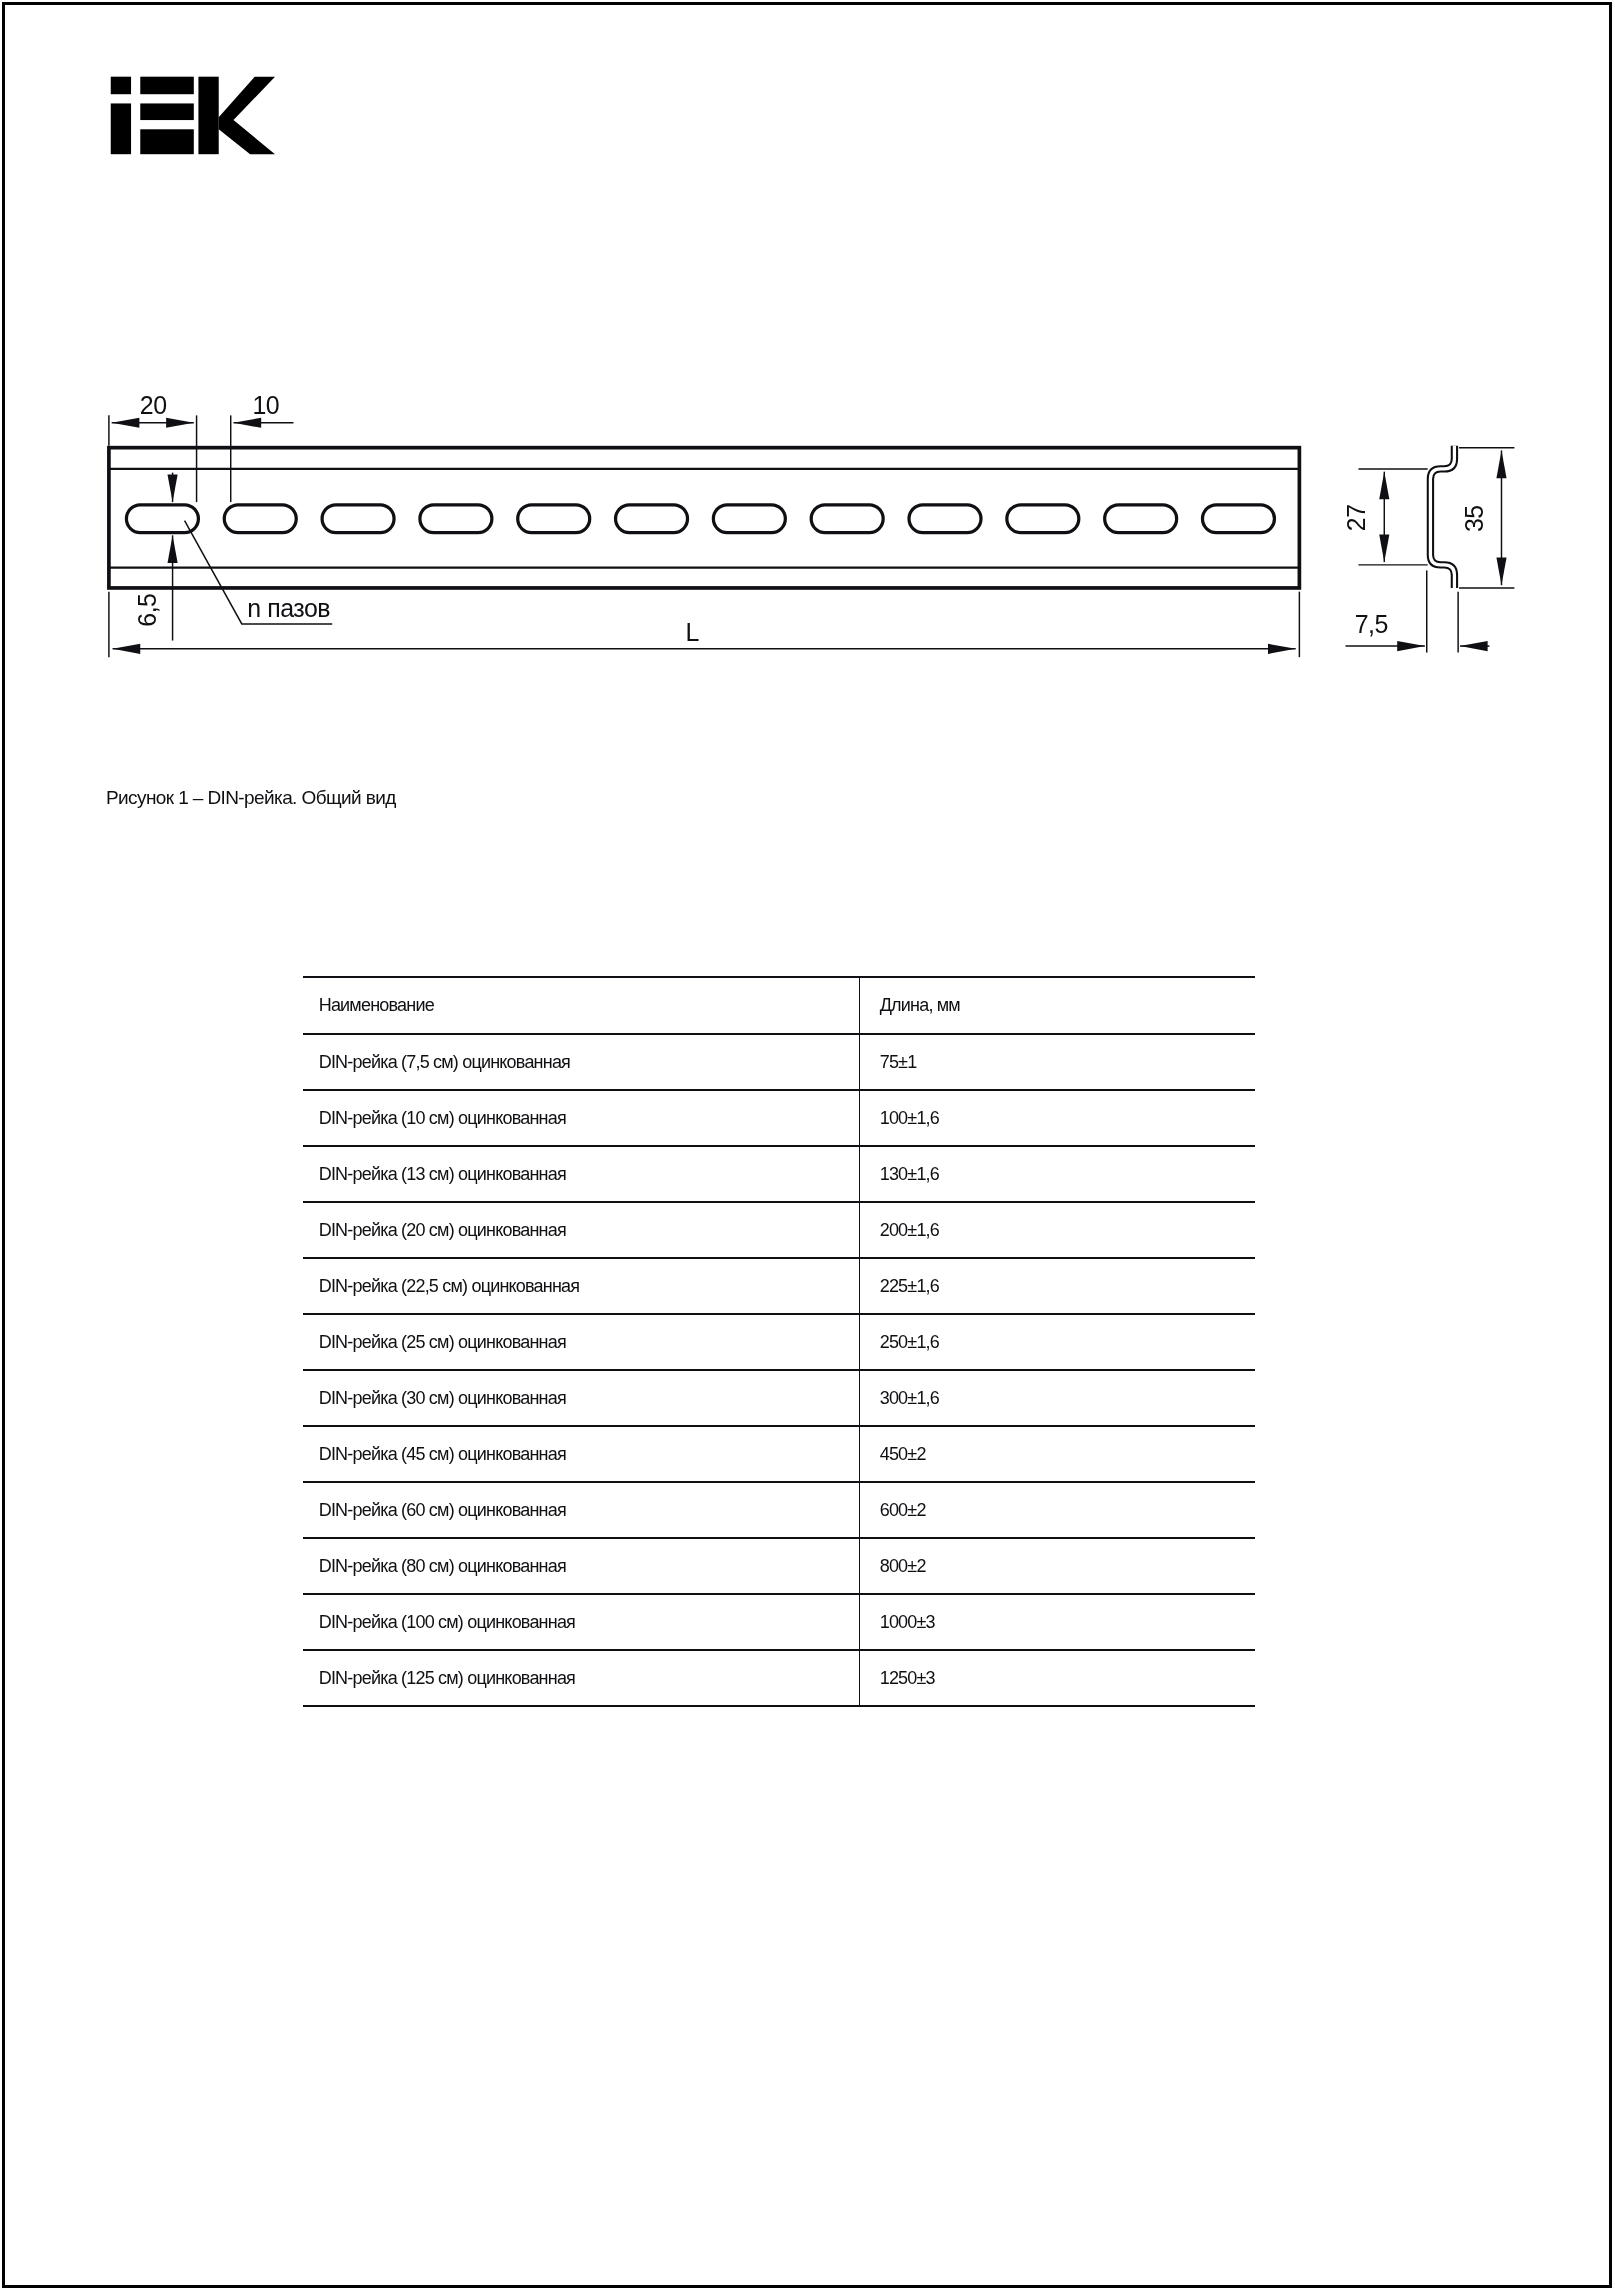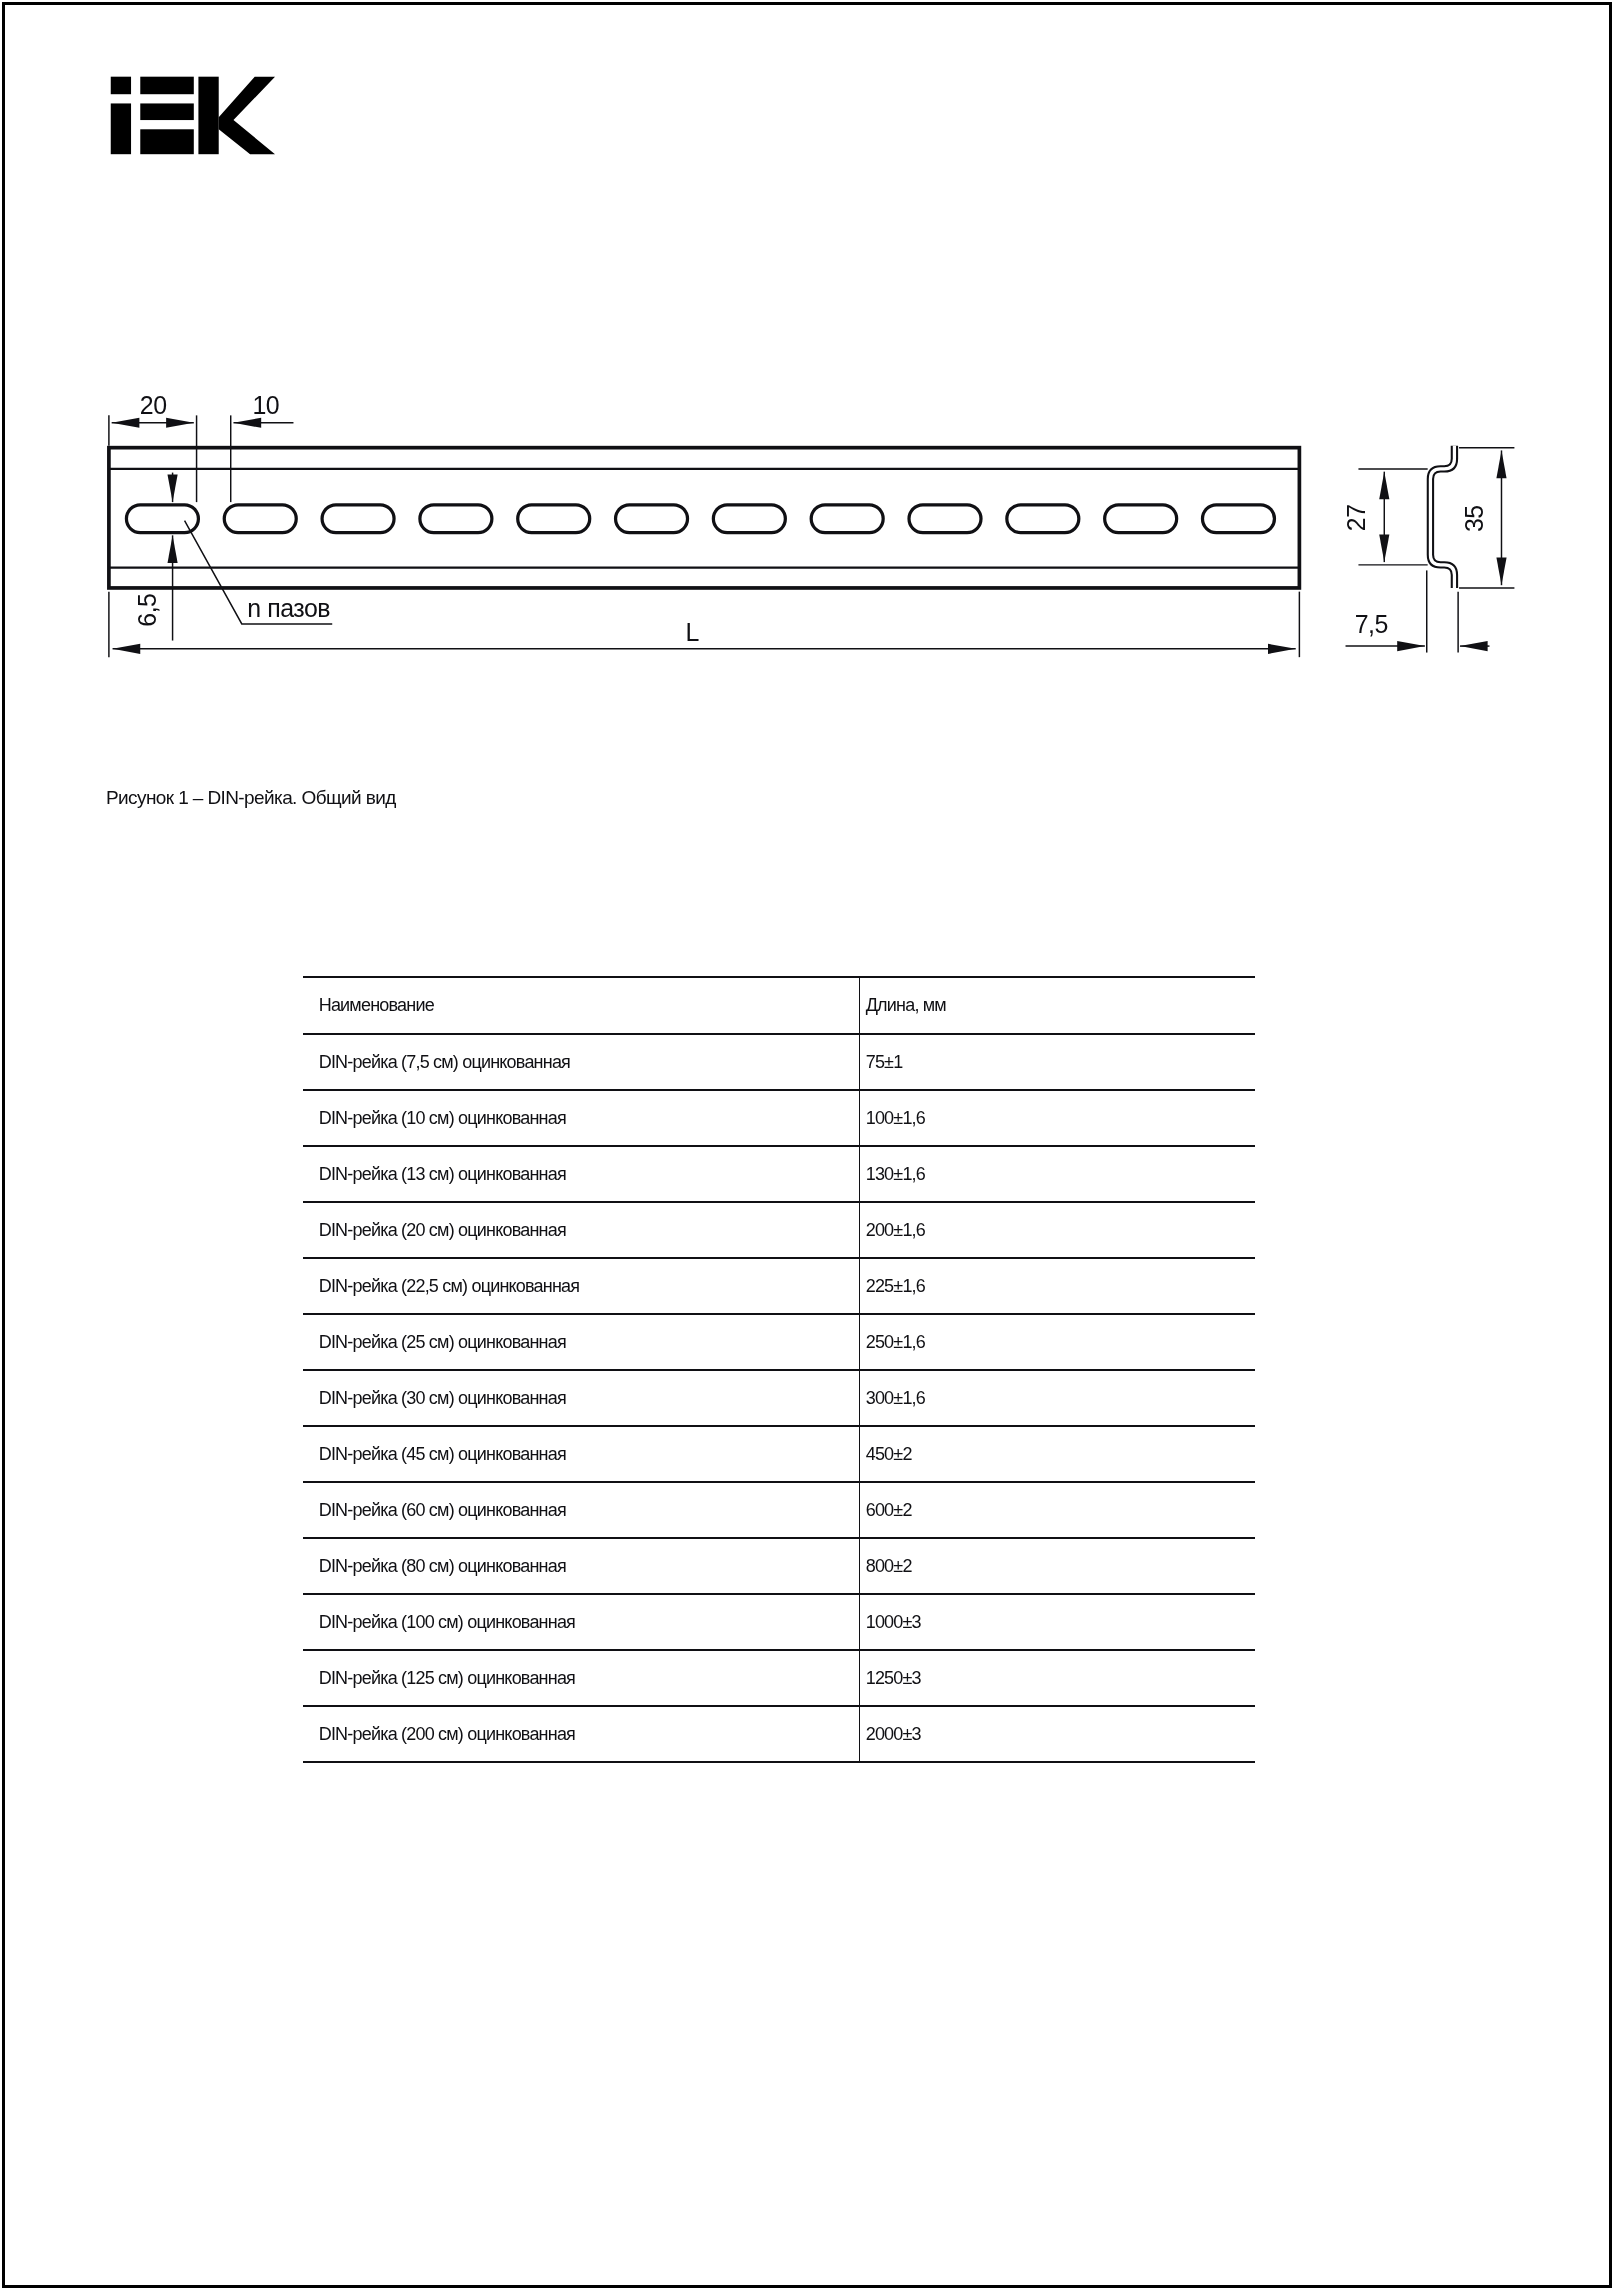--- a/index.html
+++ b/index.html
@@ -14,21 +14,21 @@
         border-collapse:collapse;table-layout:fixed;font-size:18px;
         letter-spacing:-0.8px;}
   .spec tr{height:56px;}
   .spec tr.hdr{height:57px;}
   .spec td{border-top:2.3px solid #101014;border-bottom:2.3px solid #101014;
            padding:0 0 0 15.7px;vertical-align:middle;white-space:nowrap;
            overflow:hidden;}
   .spec tr.hdr td{border-top:2.8px solid #101014;}
   .spec tr.last td{border-bottom:2.8px solid #101014;}
   .spec td.c1{width:540px;border-right:1.8px solid #101014;}
-  .spec td.c2{padding-left:6px;}
+  .spec td.c2{padding-left:20px;}
   svg text{font-family:"Liberation Sans",sans-serif;font-size:27px;
            fill:#101014;letter-spacing:-0.5px;}
 </style>
 </head>
 <body>
 
 <div class="frame"></div>
 
 <svg class="drawing" width="1615" height="720" viewBox="0 0 1750 780">
   <defs>
@@ -162,19 +162,15 @@
     <td class="c2">800±2</td>
   </tr>
   <tr>
     <td class="c1">DIN-рейка (100 см) оцинкованная</td>
     <td class="c2">1000±3</td>
   </tr>
   <tr>
     <td class="c1">DIN-рейка (125 см) оцинкованная</td>
     <td class="c2">1250±3</td>
   </tr>
-  <tr class="last">
-    <td class="c1">DIN-рейка (200 см) оцинкованная</td>
-    <td class="c2">2000±3</td>
-  </tr>
 </tbody>
   </table>
 
 
 </body></html>

